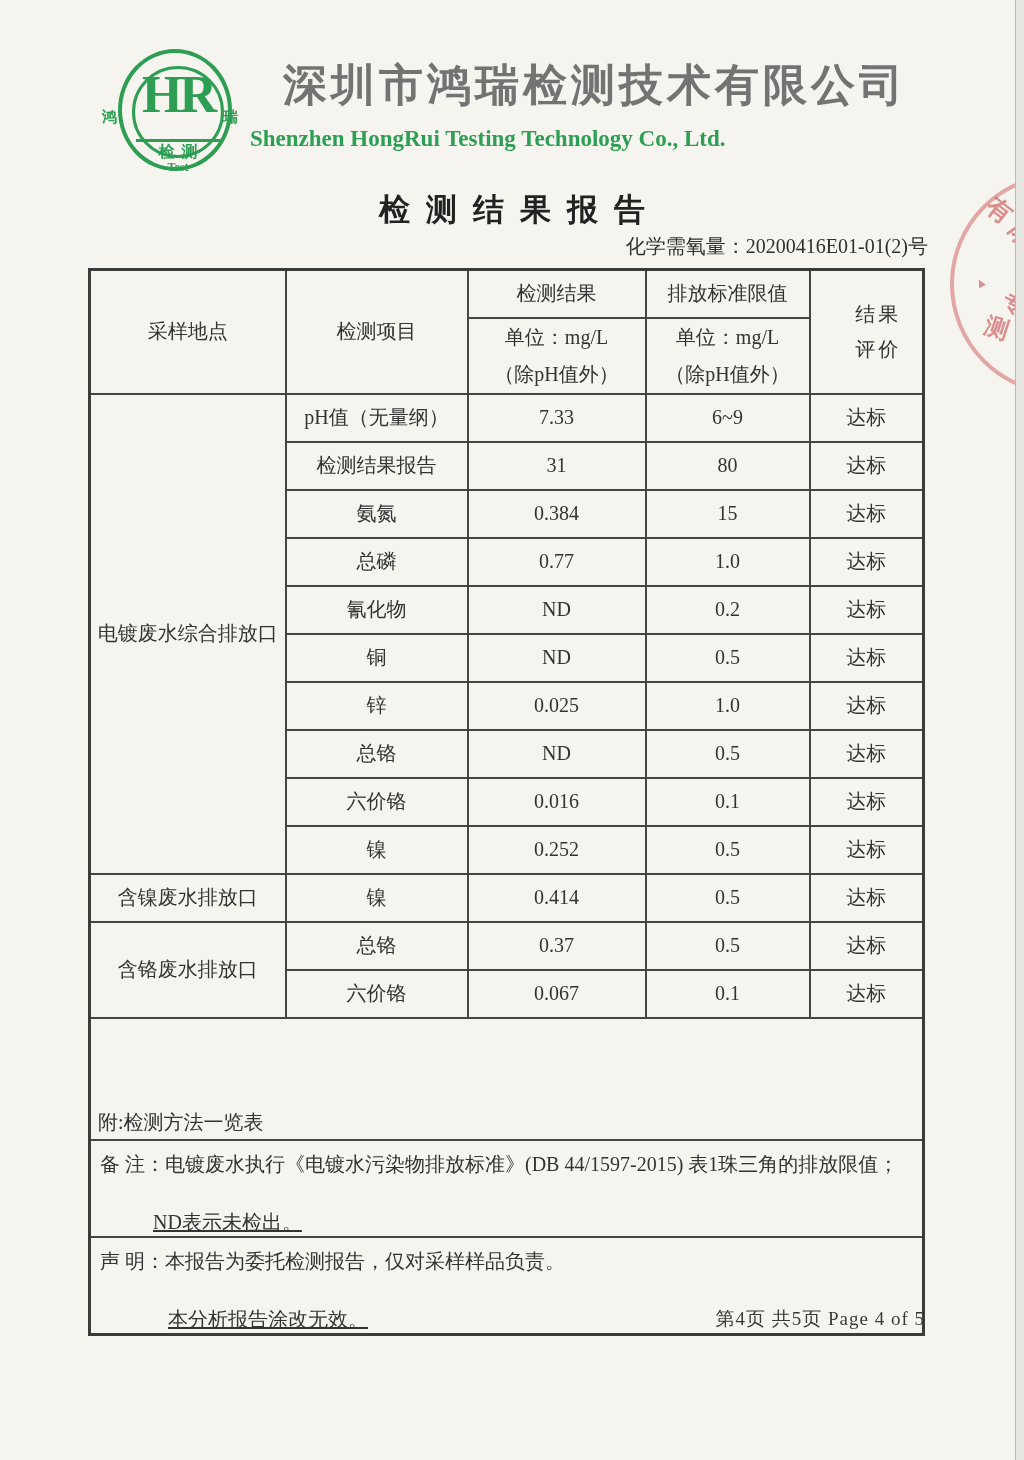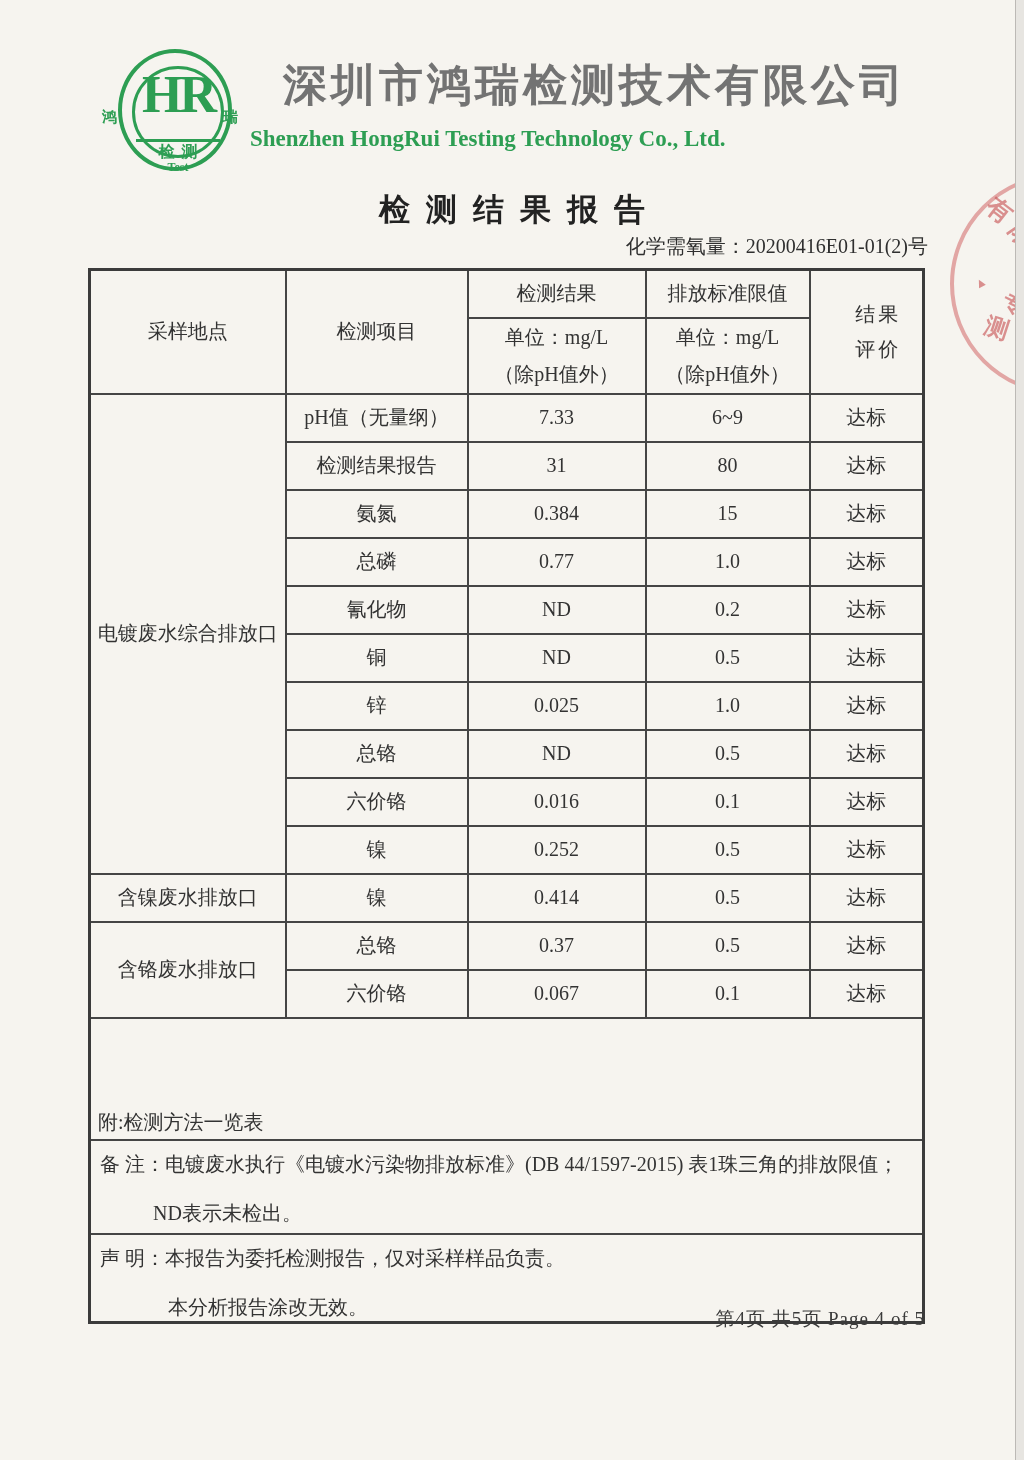--- a/index.html
+++ b/index.html
@@ -54,21 +54,21 @@
     table-layout:fixed;width:834px;}
   .report-table td{border:2px solid #454545;text-align:center;vertical-align:middle;
     font-size:20px;color:#333;padding:0;overflow:hidden;}
   .report-table{border:3px solid #3b3b3b;}
   .h2-cell div{line-height:37px;}
   .eval-wrap{display:inline-block;width:52px;line-height:35px;letter-spacing:3px;text-align:center;margin-left:24px;}
   .attach-cell{text-align:left !important;vertical-align:bottom !important;
     padding:0 0 3px 7px !important;}
   .note-cell{text-align:left !important;vertical-align:top !important;
     padding:10px 6px 0 9px !important;}
-  .note-line2{margin-top:22px;margin-left:53px;}
+  .note-line2{margin-top:31px;margin-left:53px;text-decoration:underline;}
   .note-line2.stmt{margin-left:68px;}
 
   .page-footer{position:absolute;top:1306px;right:99px;font-size:19px;
     letter-spacing:1px;color:#3a3a3a;}
 </style>
 </head>
 <body>
 
 <div class="scan-edge"></div>
 

